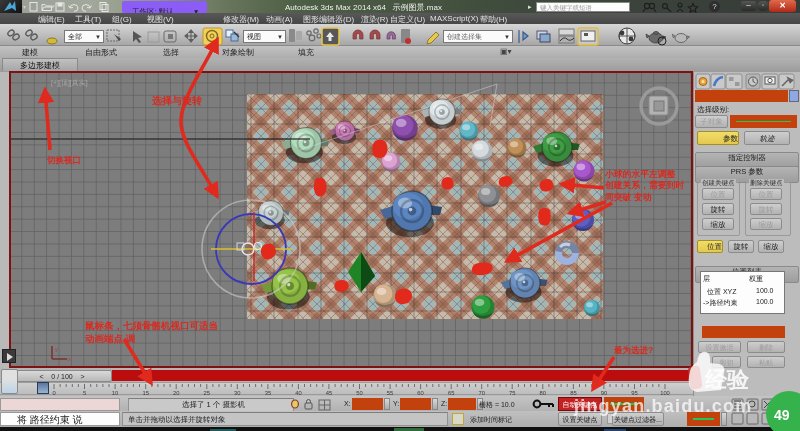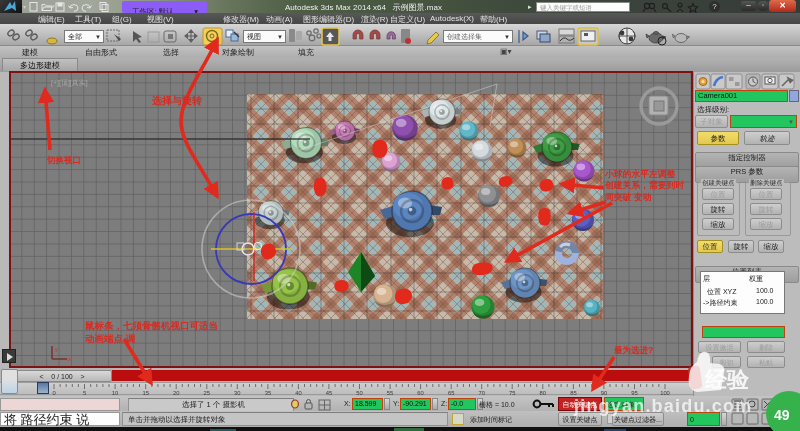--- a/index.html
+++ b/index.html
@@ -32,33 +32,33 @@
 #ribbon2{left:0;top:58px;width:800px;height:14px;background:linear-gradient(#b2b2b2,#9b9b9b);}
 #polytab{left:2px;top:58px;width:76px;height:13px;background:linear-gradient(#c0c0c0,#a6a6a6);border:1px solid #8a8a8a;border-bottom:none;color:#111;font-size:8px;text-align:center;line-height:13px;}
 
 #vpwrap{left:9px;top:71px;width:684px;height:297px;background:#7d7d7d;border:2px solid #7c1212;}
 #vpgrid{left:0;top:0;width:100%;height:100%;background-image:linear-gradient(rgba(98,98,98,.8) 1px,transparent 1px),linear-gradient(90deg,rgba(98,98,98,.8) 1px,transparent 1px);background-size:12.4px 12.4px;background-position:-2px -3px;}
 #vplabel{left:40px;top:5px;color:#a8a8a8;font-size:7px;}
 
 #cpanel{left:693px;top:72px;width:107px;height:326px;background:#bcbcbc;border-left:1px solid #8f8f8f;}
 .cp-btn{position:absolute;background:linear-gradient(#cecece,#b2b2b2);border:1px solid #8c8c8c;border-radius:2px;font-size:7.5px;color:#222;text-align:center;}
 .cp-btn.gray{color:#9a9a9a;}
-.cp-btn.yellow{background:linear-gradient(#f2dd6a,#e3c84e);border-color:#a39020;}
+.cp-btn.yellow{background:linear-gradient(#f2dd6a,#e3c84e);border-color:#a39020;text-align:right;}
 .cp-roll{position:absolute;left:1px;width:104px;height:17px;background:linear-gradient(#b4b4b4,#9d9d9d);border:1px solid #8a8a8a;border-radius:2px;font-size:7.5px;color:#1a1a1a;text-align:center;line-height:10px;}
 .grp{position:absolute;border:1px solid #999;border-radius:2px;}
 .grp span{position:absolute;top:-4px;left:3px;background:#bcbcbc;font-size:6.5px;color:#333;padding:0 1px;white-space:nowrap;}
 
 #tslider-row{left:0;top:368px;width:693px;height:14px;background:#b5b5b5;}
 #tslider{left:12px;top:370px;width:100px;height:12px;background:linear-gradient(#d9d9d9,#b9b9b9);border:1px solid #8a8a8a;border-radius:2px;font-size:7px;color:#222;text-align:center;line-height:11px;}
 #redbar{left:112px;top:370px;width:581px;height:11px;background:#bb0d0d;}
 #ruler{left:0;top:382px;width:693px;height:13px;background:linear-gradient(#cfcfcf,#bdbdbd);border-top:1px solid #9d9d9d;border-bottom:1px solid #9a9a9a;}
 #status1{left:0;top:396px;width:800px;height:15px;background:linear-gradient(#c4c4c4,#b2b2b2);}
 #status2{left:0;top:411px;width:800px;height:16px;background:linear-gradient(#c0c0c0,#aeaeae);}
 .sunken{position:absolute;background:#c9c9c9;border:1px solid #919191;border-top-color:#7e7e7e;font-size:7.5px;color:#222;}
-.field{position:absolute;background:#22c55e;border:1px solid #c2410c;font-size:7px;color:#111;line-height:10px;padding-left:2px;white-space:nowrap;overflow:hidden;}
+.field{position:absolute;background:#22c55e;border:6px solid #c2410c;font-size:7px;color:#111;line-height:10px;padding-left:2px;white-space:nowrap;overflow:hidden;}
 .spin{position:absolute;width:6px;background:linear-gradient(#d8d8d8,#aaa);border:1px solid #888;}
 .lbl{position:absolute;font-size:7px;color:#222;white-space:nowrap;}
 #taskbar{left:0;top:427px;width:800px;height:4px;background:#101010;}
 </style>
 </head>
 <body>
 <div id="app">
 
   <div class="abs" id="titlebar"></div>
   <div class="abs" id="logo">
@@ -105,21 +105,21 @@
     <span class="menu" style="left:38px;">编辑(E)</span>
     <span class="menu" style="left:75px;">工具(T)</span>
     <span class="menu" style="left:112px;">组(G)</span>
     <span class="menu" style="left:147px;">视图(V)</span>
     <span class="menu" style="left:185px;margin-top:32px;">创建(C)</span>
     <span class="menu" style="left:223px;">修改器(M)</span>
     <span class="menu" style="left:266px;">动画(A)</span>
     <span class="menu" style="left:303px;">图形编辑器(D)</span>
     <span class="menu" style="left:361px;">渲染(R)</span>
     <span class="menu" style="left:390px;">自定义(U)</span>
-    <span class="menu" style="left:430px;">Autodesk(X)</span>
+    <span class="menu" style="left:430px;">MAXScript(X)</span>
     <span class="menu" style="left:480px;">帮助(H)</span>
   </div>
 
   <div class="abs" id="toolbar"></div>
   <div id="tbicons">
     <svg class="abs" style="left:0;top:24px;" width="700" height="22">
 
       <g stroke="#5a5a5a" fill="none" stroke-width="1.3">
         <ellipse cx="11" cy="9" rx="3.4" ry="2.5" transform="rotate(-35 11 9)"></ellipse>
         <ellipse cx="16" cy="13" rx="3.4" ry="2.5" transform="rotate(-35 16 13)"></ellipse>
@@ -551,21 +551,21 @@
     <div class="lbl" style="left:479px;top:4px;">栅格 = 10.0</div>
     <svg class="abs" style="left:532px;top:2px;" width="26" height="13">
         <circle cx="5" cy="6" r="3.4" fill="none" stroke="#111" stroke-width="2"></circle>
         <path d="M8 6 h13 M17 6 v3 M21 6 v3" stroke="#111" stroke-width="2"></path>
       </svg>
     <div class="abs" style="left:558px;top:1px;width:44px;height:14px;background:#c32222;border:1px solid #7a0a0a;color:#fff;font-size:7px;text-align:center;line-height:13px;">自动关键点</div>
     <div class="field" style="left:604px;top:1px;width:40px;height:14px;line-height:13px;color:#333;">选定对象</div>
   </div>
   <div class="abs" id="status2">
     <div class="sunken" style="left:122px;top:1px;width:326px;height:14px;line-height:13px;padding-left:5px;background:#c4c4c4;">单击并拖动以选择并旋转对象</div>
-    <div class="abs" style="left:0;top:1px;width:120px;height:14px;background:#fdfdfd;border:1px solid #999;font-size:13px;color:#222;line-height:13px;padding-left:3px;">将 路径约束 说</div>
+    <div class="abs" style="left:0;top:1px;width:120px;height:14px;background:#fdfdfd;border:1px solid #999;font-size:10px;color:#222;line-height:13px;padding-left:16px;">将 路径约束 说</div>
     <div class="abs" style="left:452px;top:2px;width:12px;height:12px;background:#d8d8c8;border:1px solid #c0a830;"></div>
     <div class="lbl" style="left:470px;top:4px;">添加时间标记</div>
     <div class="abs cp-btn" style="left:558px;top:1px;width:44px;height:14px;line-height:13px;font-size:7px;">设置关键点</div>
     <div class="abs" style="left:607px;top:2px;width:10px;height:11px;background:#d0d0d0;border:1px solid #999;"></div>
     <div class="abs cp-btn" style="left:612px;top:1px;width:52px;height:14px;line-height:13px;font-size:7px;">关键点过滤器...</div>
     <div class="field" style="left:687px;top:1px;width:33px;height:14px;line-height:13px;">0</div>
       <div class="spin" style="left:721px;top:1px;height:14px;"></div>
   </div>
 
   <svg class="abs" style="left:728px;top:397px;" width="72px" height="30">

